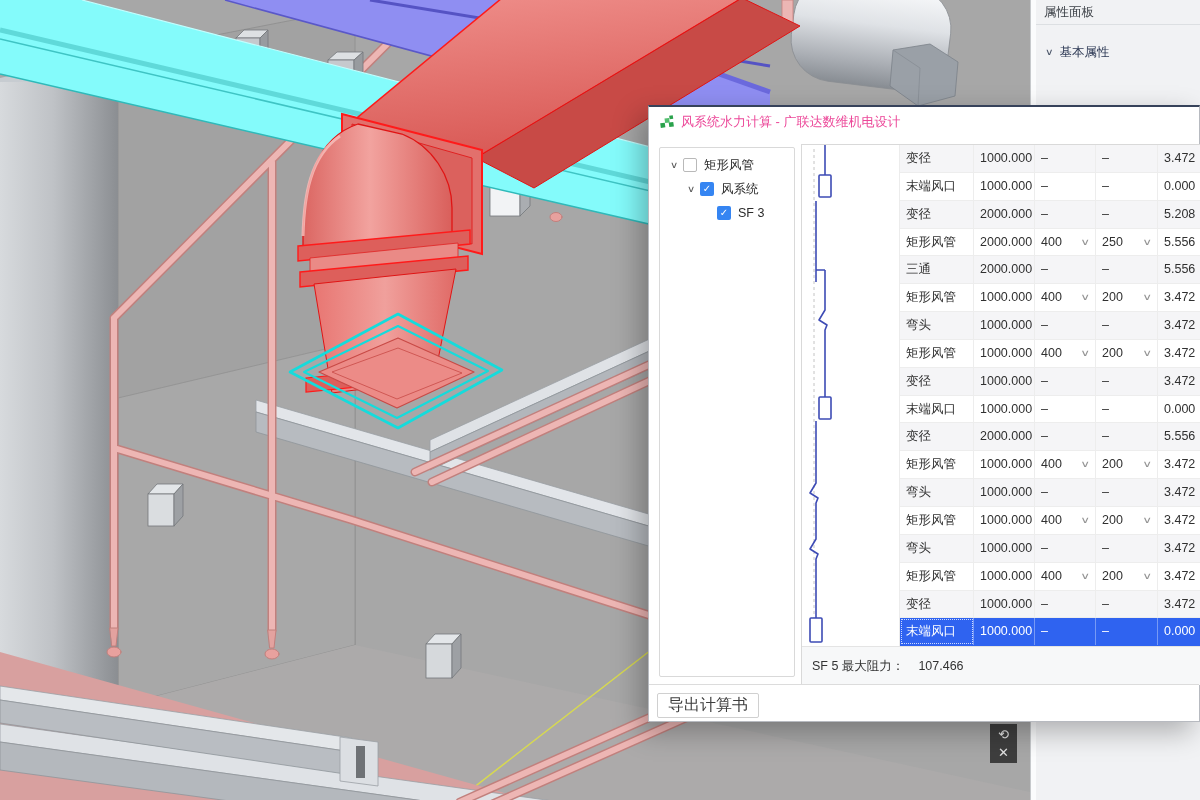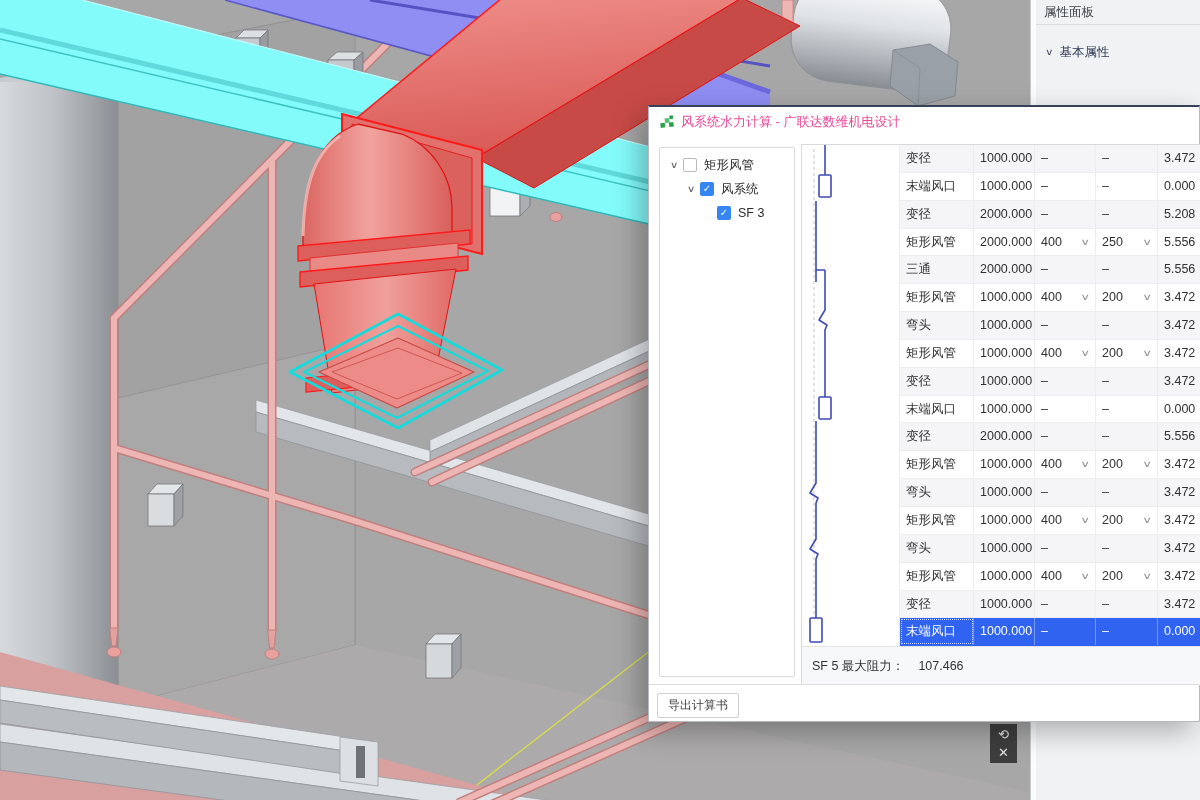--- a/index.html
+++ b/index.html
@@ -39,21 +39,21 @@
   .trow.odd{background:#f5f5f7;}
   .trow .c{box-sizing:border-box;padding:0 6px;line-height:26.5px;font-size:12.5px;color:#303030;border-right:1px solid #ededed;white-space:nowrap;overflow:hidden;flex:none;}
   .c.cn{width:74px;font-family:Liberation Serif, serif;} .c.cf{width:61px;} .c.cw{width:61px;} .c.ch{width:62px;} .c.cr{flex:1;border-right:none;}
   .chev{float:right;color:#949494;font-size:9px;transform:scaleX(1.5);line-height:26.5px;}
   .trow.sel{background:#2f63f0;border-bottom-color:#2f63f0;}
   .trow.sel .c{color:#fff;border-right-color:rgba(255,255,255,.35);}
   .trow.sel .cn{outline:1px dotted #cdd9ff;outline-offset:-2px;}
   #tfooter{position:absolute;left:0;right:0;top:501px;height:38px;background:#f7f8f9;border-top:1px solid #e4e4e4;display:flex;align-items:center;padding-left:10px;font-size:12.5px;color:#333;}
   #tfooter .fv{margin-left:14px;text-align:center;}
   .hdivider{position:absolute;left:0;right:0;top:577px;height:1px;background:#dcdcdc;}
-  #export-btn{position:absolute;left:8px;top:586px;height:25px;padding:0 10px;font-size:12px;color:#3e3e3e;background:#fff;border:1px solid #d0d0d0;border-radius:2px;font-family:Liberation Mono, monospace;}
+  #export-btn{position:absolute;left:8px;top:586px;height:25px;padding:0 10px;font-size:16px;color:#3e3e3e;background:#fff;border:1px solid #d0d0d0;border-radius:2px;font-family:Liberation Mono, monospace;}
 </style>
 </head>
 <body>
 
 <div id="stage">
 
 <svg id="viewport" viewBox="0 0 1030 800">
   <defs>
     <linearGradient id="g_cyl" x1="0" y1="0" x2="1" y2="0">
       <stop offset="0" stop-color="#d7dadd"></stop>

